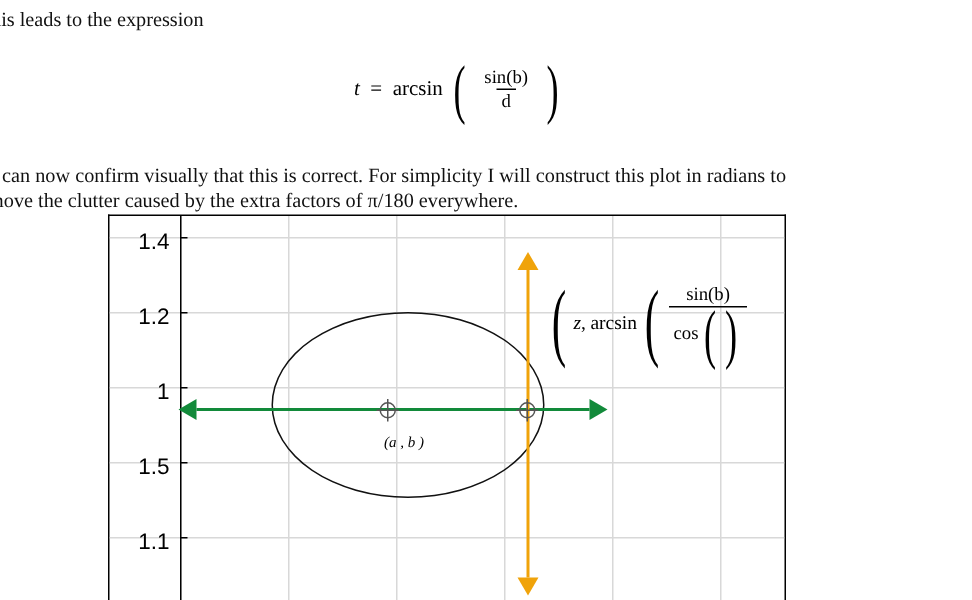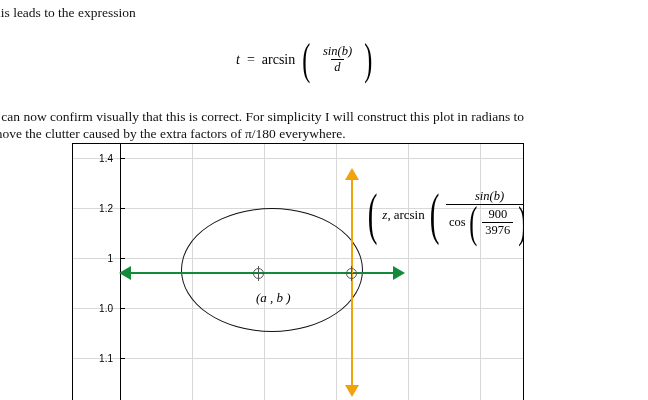--- a/index.html
+++ b/index.html
@@ -72,21 +72,21 @@
     display: inline-flex;
     flex-direction: column;
     align-items: center;
     vertical-align: middle;
     font-size: 12.5px;
     line-height: 15px;
     padding: 0 2px;
   }
   .frac .num { padding: 0 3px; }
   .frac .den { padding: 0 3px; border-top: 1px solid #000; }
-  .frac .num, .frac .den { font-style: italic; }
+  .frac .num, .frac .den { }
   .frac.upright .num, .frac.upright .den { font-style: normal; }
 
   
   .plot-box {
     position: absolute;
     left: 72px;
     top: 143px;
     width: 452px;
     height: 257px;
     border: 1px solid #000;
@@ -110,21 +110,21 @@
   .tick {
     position: absolute;
     height: 1px;
     width: 5px;
     background: #000;
     left: 47px;
   }
   .ytick-label {
     position: absolute;
     font-family: "Liberation Sans", sans-serif;
-    font-size: 10px;
+    font-size: 15px;
     color: #000;
     text-align: right;
     width: 38px;
     left: 2px;
   }
 
   
   .ellipse {
     position: absolute;
     border: 1.4px solid #111;
@@ -188,21 +188,21 @@
     left: -3px; right: -3px; top: 4px; height: 1px;
   }
   .point-marker::after {
     top: -3px; bottom: -3px; left: 4px; width: 1px;
   }
 
   .point-label {
     position: absolute;
     font-family: "Liberation Serif", serif;
     font-style: italic;
-    font-size: 13px;
+    font-size: 10px;
     color: #000;
     white-space: nowrap;
     text-align: right;
   }
 
   
   .annot {
     position: absolute;
     left: 290px;
     top: 45px;
@@ -254,21 +254,21 @@
     <div class="axis-line y-axis"></div>
     <div class="tick" style="top:14px;"></div>
     <div class="tick" style="top:64px;"></div>
     <div class="tick" style="top:114px;"></div>
     <div class="tick" style="top:164px;"></div>
     <div class="tick" style="top:214px;"></div>
 
     <div class="ytick-label" style="top:9px;">1.4</div>
     <div class="ytick-label" style="top:59px;text-align:right;">1.2</div>
     <div class="ytick-label" style="top:109px;">1</div>
-    <div class="ytick-label" style="top:159px;">1.0</div>
+    <div class="ytick-label" style="top:159px;">1.5</div>
     <div class="ytick-label" style="top:209px;">1.1</div>
 
     <div class="ellipse" style="left:108px; top:64px; width:180px; height:122px;"></div>
 
     <div class="green-line" style="left:58px; top:128px; width:262px;"></div>
     <div class="arrow arrow-left-green" style="left:46px; top:122px;"></div>
     <div class="arrow arrow-right-green" style="left:320px; top:122px;"></div>
 
     <div class="orange-line" style="left:278px; top:36px; height:205px;"></div>
     <div class="arrow arrow-up-orange" style="left:272px; top:24px;"></div>
@@ -283,24 +283,20 @@
       <span class="bigparen taller">(</span>
       <span class="itm">z</span>
       <span>,</span>
       <span style="padding-left:3px;">arcsin</span>
       <span class="bigparen taller">(</span>
       <span class="frac">
         <span class="num">sin(b)</span>
         <span class="den" style="display:flex; align-items:center; font-style:normal;">
           <span>cos</span>
           <span class="bigparen tall">(</span>
-          <span class="frac upright">
-            <span class="num">900</span>
-            <span class="den">3976</span>
-          </span>
           <span class="bigparen tall">)</span>
         </span>
       </span>
 
     </div>
 
   </div>
 </div>
 
 </body></html>

